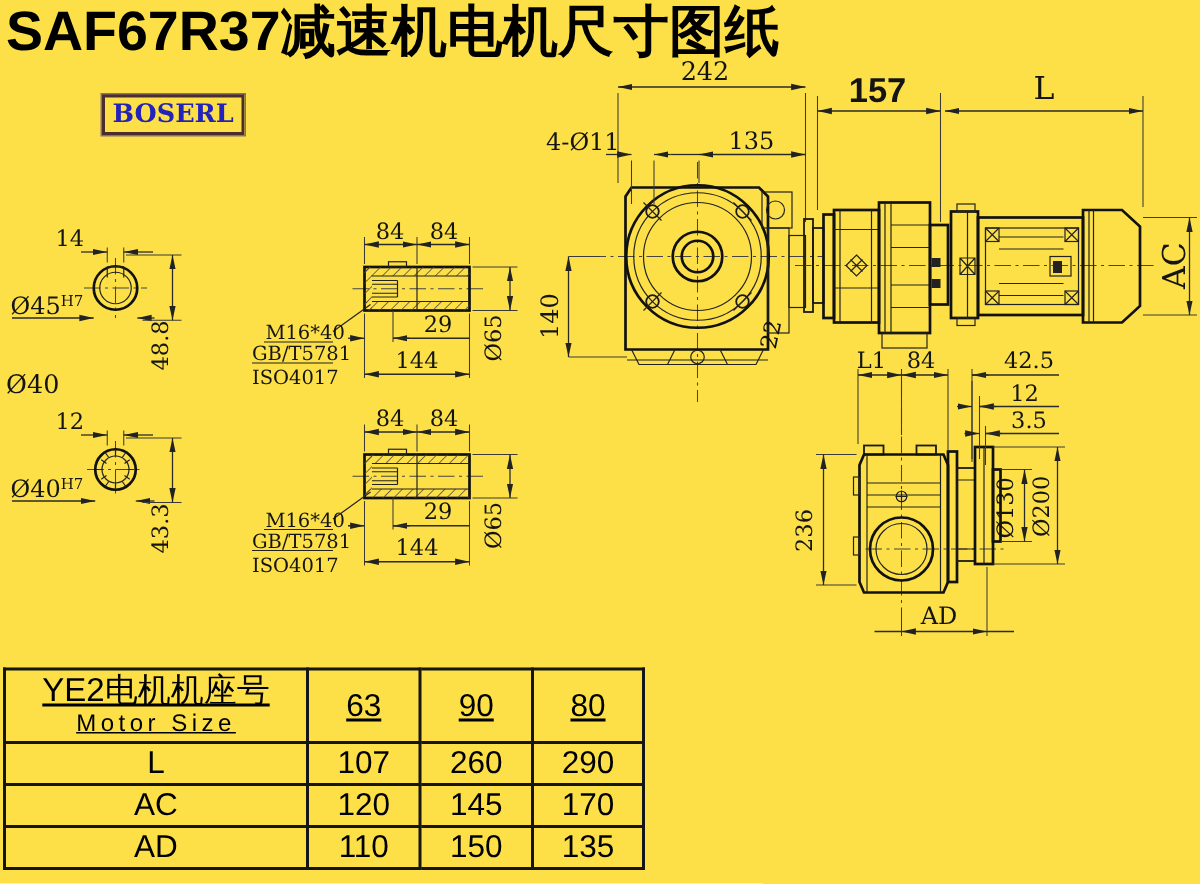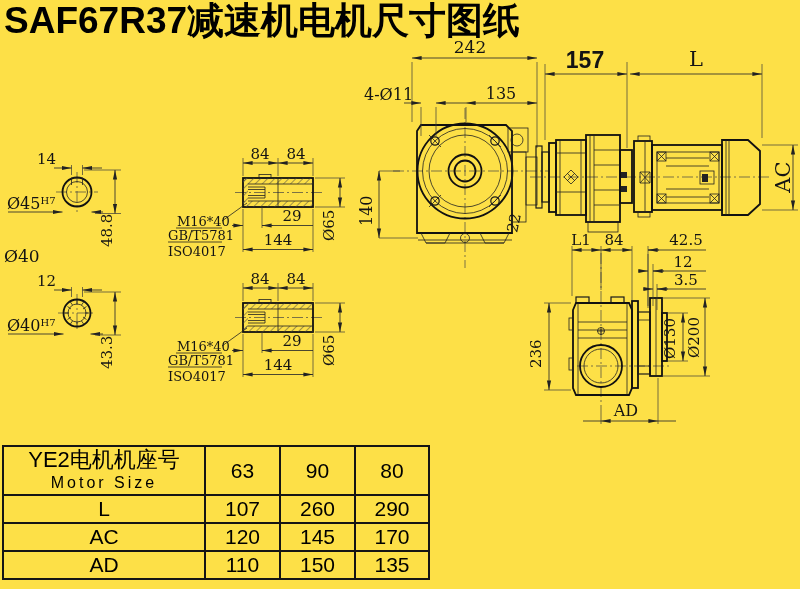--- a/index.html
+++ b/index.html
@@ -19,31 +19,32 @@
   .med{stroke:#1a1a1a;stroke-width:1.2;fill:none;}
   .thin{stroke:#222;stroke-width:0.8;fill:none;}
   .cl{stroke:#444;stroke-width:0.7;fill:none;stroke-dasharray:11 3 2 3;}
   .t15{font-size:15px;} .t16{font-size:16px;} .t17{font-size:17px;}
   .t13{font-size:13px;} .t21{font-size:21px;}
   .t157{font-family:"Liberation Sans",sans-serif;font-weight:bold;font-size:23px;}
   .mtable{position:absolute;left:2px;top:445px;border-collapse:collapse;
           table-layout:fixed;width:426px;color:#000;}
   .mtable td{border:2px solid #151515;text-align:center;vertical-align:middle;
              padding:0;font-size:21px;}
-  .mtable .hdr{height:33px;}
+  .mtable .hdr{height:33px;text-decoration:underline;}
   .mtable .row{height:28px;}
   .hcn{font-size:22px;line-height:25px;}
   .hen{font-size:16px;letter-spacing:3px;line-height:22px;}
 </style>
 </head>
 <body>
 
 <div class="page">
 
   <h1 class="title">SAF67R37减速机电机尺寸图纸</h1>
+  <div class="logo">BOSERL</div>
 
   <svg class="drawing" width="800" height="445" viewBox="0 0 800 445">
     <defs>
       <marker id="arr" viewBox="0 0 10 8" refX="9.6" refY="4" markerWidth="10" markerHeight="8" orient="auto-start-reverse" markerUnits="userSpaceOnUse">
         <path d="M9.6 4 L0 1.9 L0 6.1 Z" fill="#222"></path>
       </marker>
       <pattern id="hatch" width="5" height="5" patternUnits="userSpaceOnUse" patternTransform="rotate(45)">
         <line x1="0" y1="0" x2="0" y2="5" stroke="#444" stroke-width="1"></line>
       </pattern>
     </defs>

